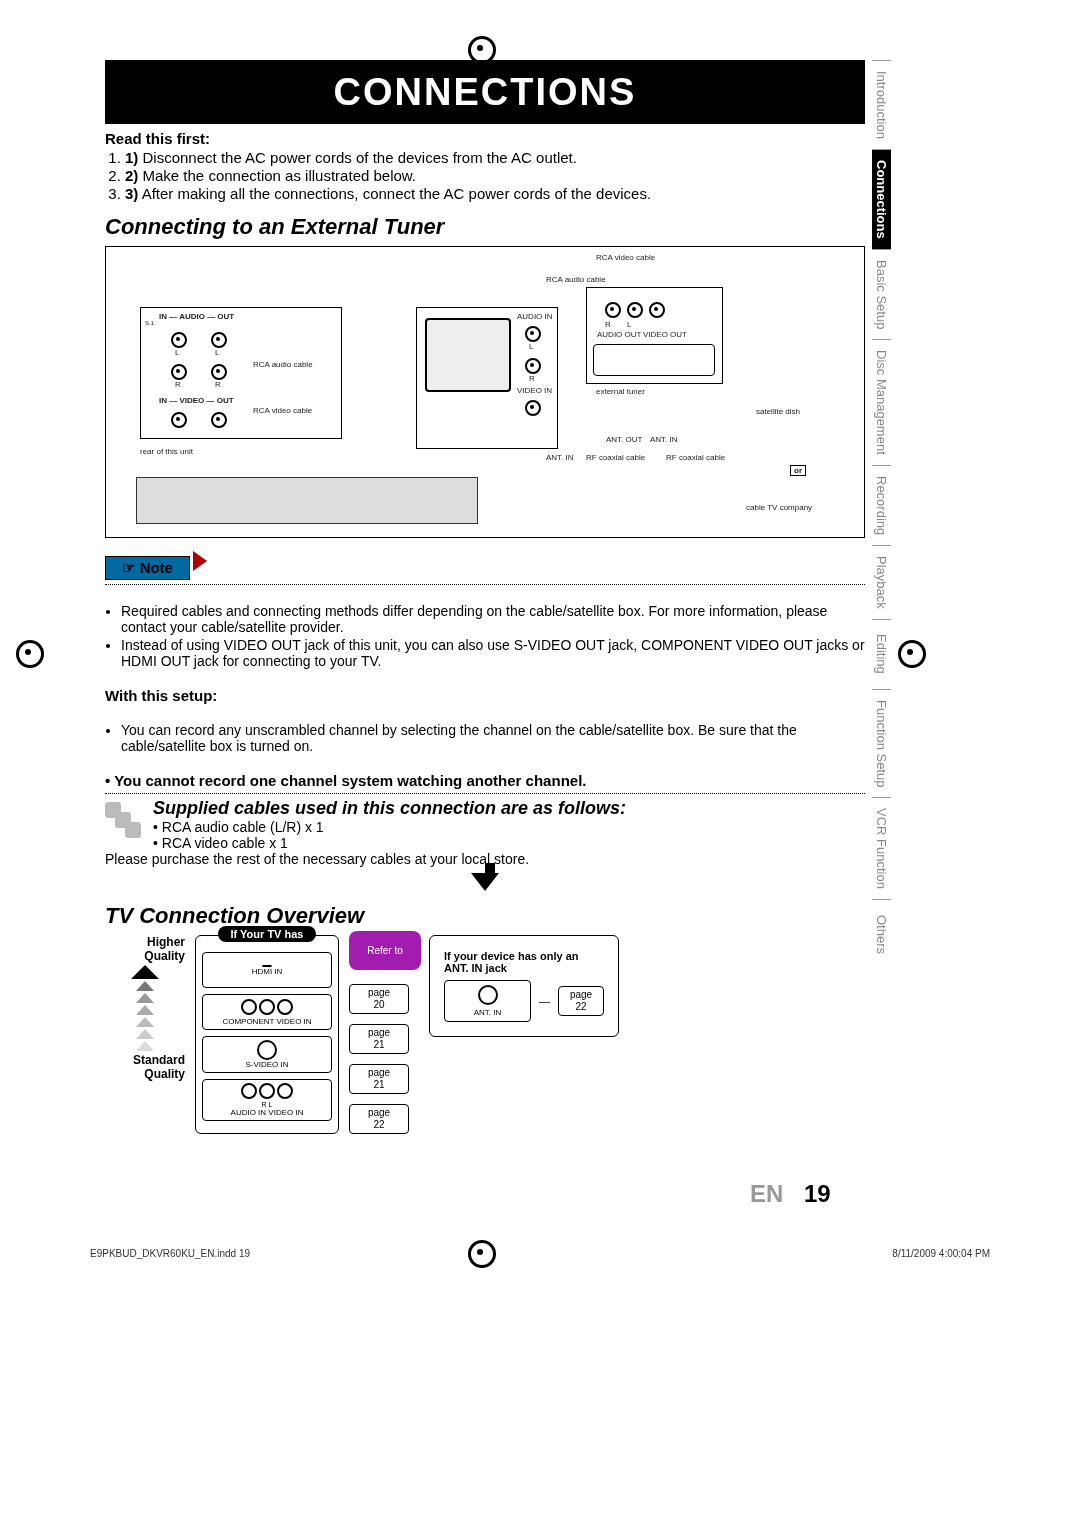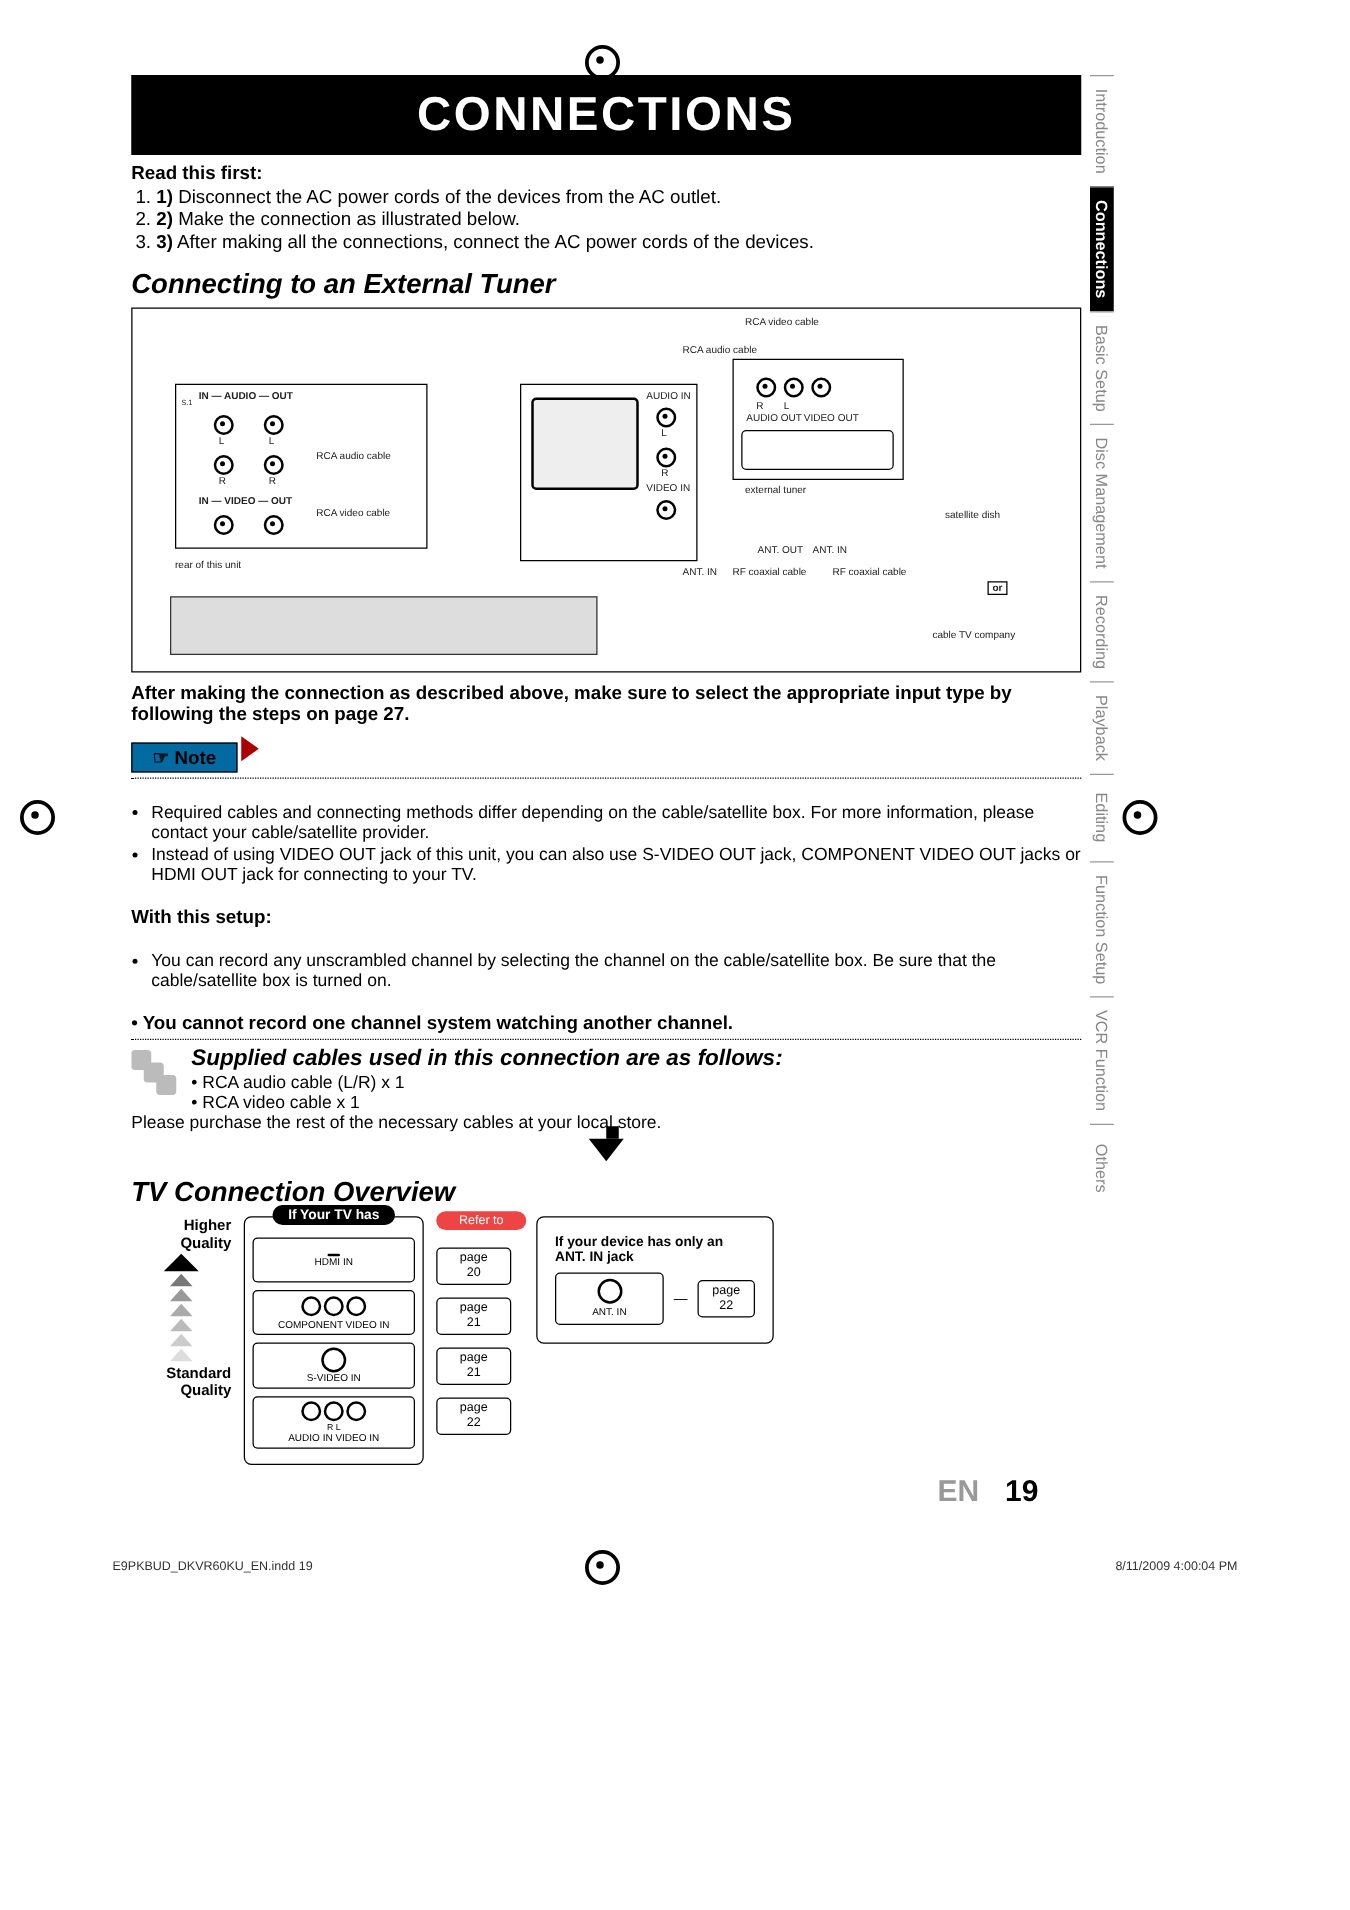--- a/index.html
+++ b/index.html
@@ -244,25 +244,25 @@
     align-items: center;
   }
   .refer-col {
     width: 60px;
     display: flex;
     flex-direction: column;
     gap: 10px;
     padding-top: 8px;
   }
   .refer-col .hdr2 {
-    background: #ef4444;
+    background: #a21caf;
     color: #fff;
     border-radius: 8px;
     font-size: 10px;
-    padding: 2px 6px;
+    padding: 14px 6px;
     text-align: center;
     margin: -12px auto 4px;
     width: 60px;
   }
   .page-btn {
     border: 1px solid #000;
     border-radius: 4px;
     text-align: center;
     font-size: 10px;
     padding: 2px 0;
@@ -399,21 +399,20 @@
     <span class="diag-label" style="left:544px;top:188px">ANT. IN</span>
     <span class="diag-label" style="left:560px;top:206px">RF coaxial cable</span>
 
     <span class="diag-label" style="left:650px;top:160px">satellite dish</span>
     <span class="diag-label" style="left:684px;top:218px;border:1px solid #000;padding:0 3px;font-weight:bold">or</span>
     <span class="diag-label" style="left:640px;top:256px">cable TV company</span>
 
     <div class="bottom-unit"></div>
   </div>
 
-  <div class="bold-note">After making the connection as described above, make sure to select the appropriate input type by following the steps on page 27.</div>
 
   <div class="note-badge">
     <span>☞</span>
     <span>Note</span>
     <span class="arrow"></span>
   </div>
   <hr class="dotted-rule">
   <ul class="bullets">
     <li>Required cables and connecting methods differ depending on the cable/satellite box. For more information, please contact your cable/satellite provider.</li>
     <li>Instead of using VIDEO OUT jack of this unit, you can also use S-VIDEO OUT jack, COMPONENT VIDEO OUT jacks or HDMI OUT jack for connecting to your TV.</li>

